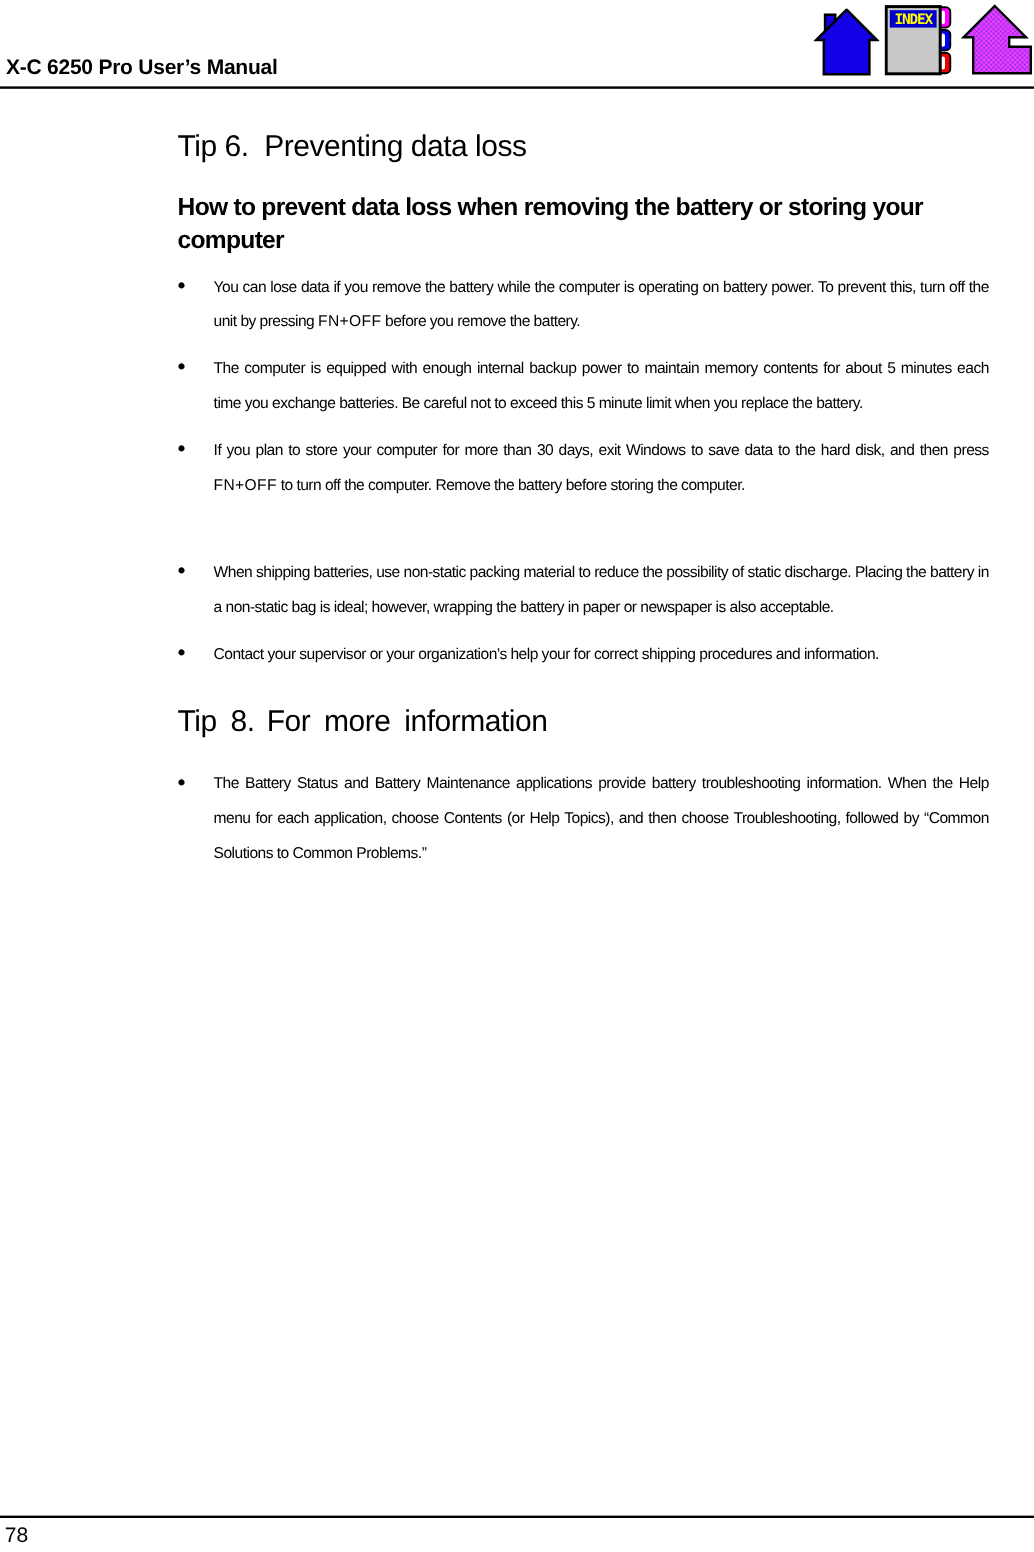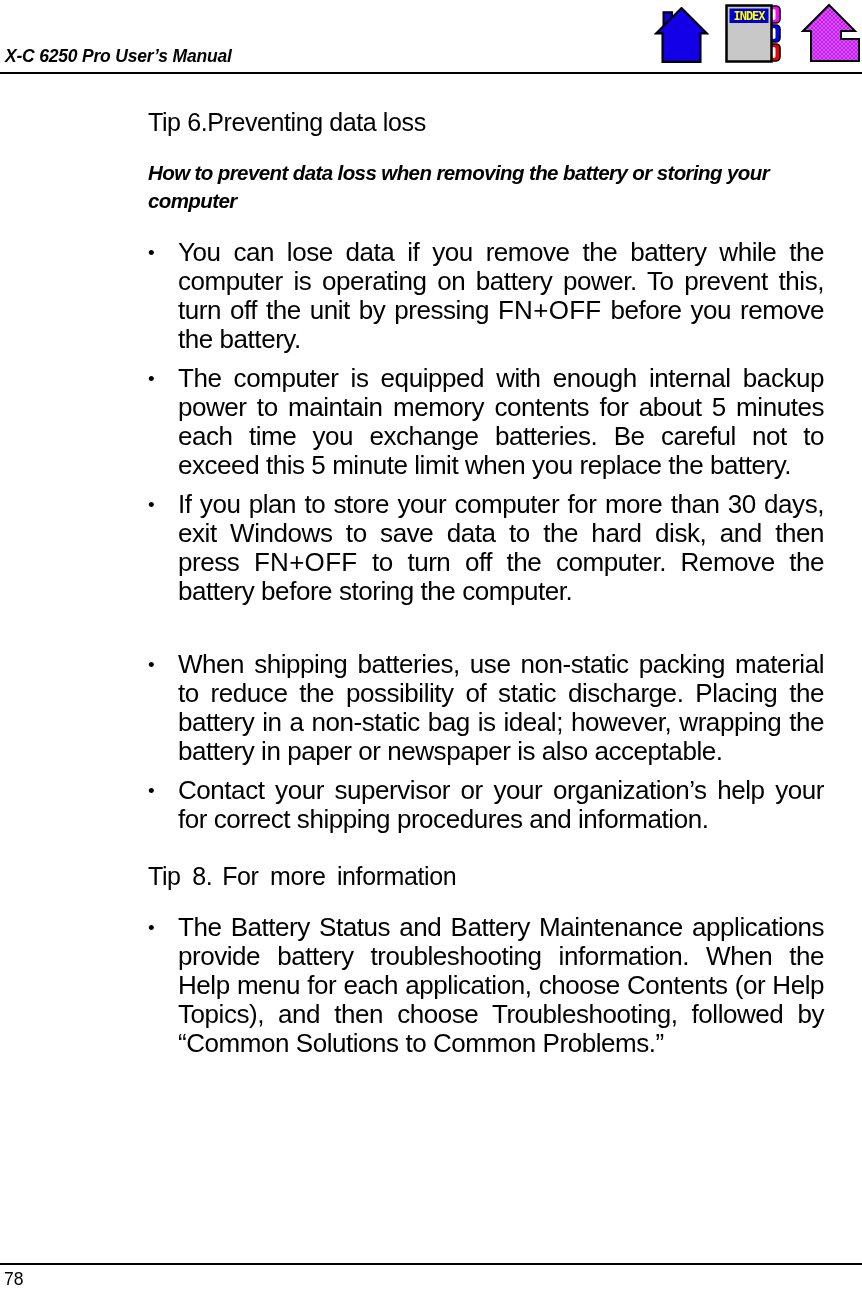--- a/index.html
+++ b/index.html
@@ -5,54 +5,54 @@
   * { margin:0; padding:0; box-sizing:border-box; }
   html,body { background:#ffffff; }
   body {
     width:862px; height:1293px; position:relative; overflow:hidden;
     font-family:"Liberation Sans", sans-serif; color:#000;
   }
 
   
   .header-title {
     position:absolute; left:5px; top:46px;
-    font-size:17.5px; font-weight:bold; letter-spacing:-0.2px;font-style:italic;
+    font-size:17.5px; font-weight:bold; letter-spacing:-0.2px;
   }
   .header-rule {
     position:absolute; left:0; top:72px; width:862px; height:0;
     border-top:2px solid #000;
   }
   .nav-icons {
     position:absolute; top:2px; right:1px;
-    display:flex; align-items:flex-start; gap:16px;
+    display:flex; align-items:flex-start; gap:4px;
   }
   .nav-icons a { display:block; line-height:0; cursor:pointer; }
 
   
   .content {
     position:absolute; left:148px; top:108px; width:676px;
   }
   .tip-heading {
     font-size:25px; font-weight:400; letter-spacing:-0.4px;
     margin-bottom:22px; white-space:nowrap;
   }
-  .tip-heading .tip-num { }
+  .tip-heading .tip-num { margin-right:13px; }
   .tip-heading.spread { word-spacing:5px; }
   .tip-heading.spread .tip-num { margin-right:10px; }
   .subtitle {
     font-size:20.5px; font-weight:bold; letter-spacing:-0.6px;
-    line-height:28px; margin-bottom:23px;font-style:italic;
+    line-height:28px; margin-bottom:9px;
   }
   .bullet-list { margin-top:1px; }
   .bullet-item { display:flex; margin-bottom:10px; }
   .bullet-dot {
     flex:0 0 30px; font-size:19px; line-height:29px;
   }
   .bullet-text {
-    flex:1; font-size:26px; line-height:29px;
+    flex:1; font-size:13px; line-height:29px;
     letter-spacing:-0.45px; text-align:justify;
   }
   .kbd { letter-spacing:0.3px; }
   .section-gap-7 { margin-top:44px; }
   .section-gap-8 { margin-top:28px; }
   .tip-heading + .bullet-list { margin-top:2px; }
 
   
   .footer-rule {
     position:absolute; left:0; top:1263px; width:862px; height:0;

